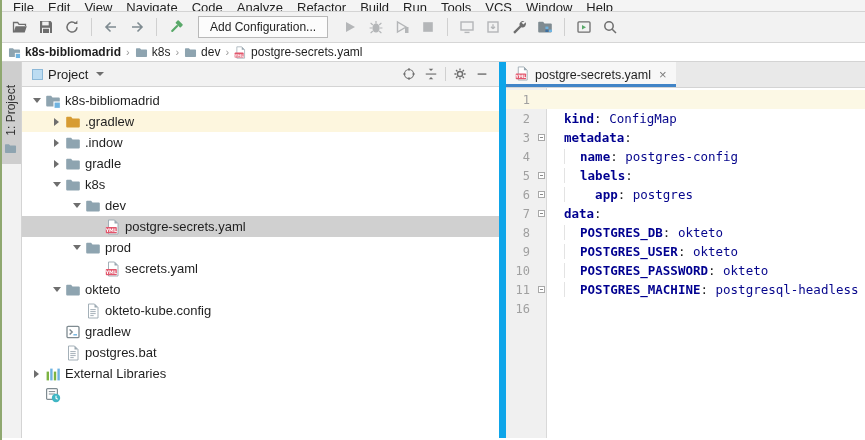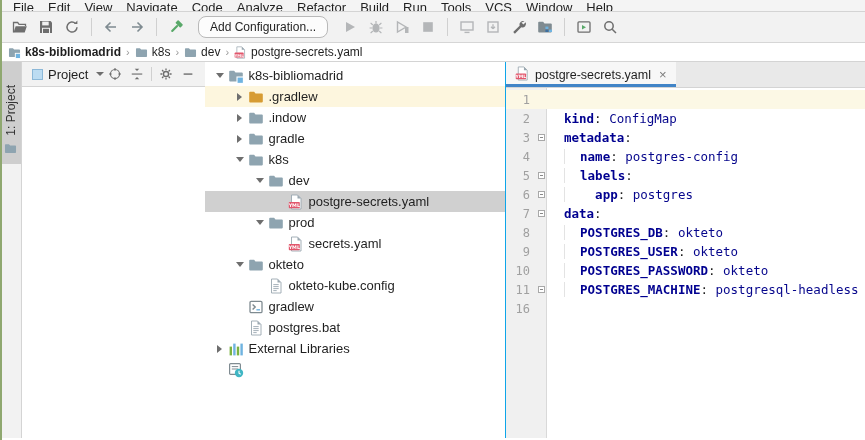--- a/index.html
+++ b/index.html
@@ -12,40 +12,40 @@
   .menu-bar { height:12px; background:#f4f4f4; border-bottom:1px solid #d4d4d4; overflow:hidden; position:relative; }
   .menu-inner { position:absolute; left:6px; bottom:-4px; display:flex; white-space:nowrap; }
   .menu-item { font-size:13px; padding:0 7px; color:#1f1f1f; }
   .menu-item u { text-underline-offset:1px; }
 
   
   .toolbar { height:31px; background:#f2f2f2; border-bottom:1px solid #d6d6d6; display:flex; align-items:center; padding:0 8px; gap:2px; }
   .tb-btn { width:24px; height:24px; display:flex; align-items:center; justify-content:center; border-radius:3px; }
   .tb-btn svg { width:16px; height:16px; }
   .tb-div { width:1px; height:18px; background:#d0d0d0; margin:0 5px; }
-  .add-config { height:22px; margin:0 8px; padding:0 11px; font-size:12px; color:#1f1f1f; background:#fcfcfc; border:1px solid #b9b9b9; border-radius:8px; font-family:inherit; }
+  .add-config { height:22px; margin:0 8px; padding:0 11px; font-size:12px; color:#1f1f1f; background:#fcfcfc; border:1px solid #b9b9b9; border-radius:0; font-family:inherit; }
 
   
   .crumbs { height:19px; background:#ffffff; border-bottom:1px solid #d4d4d4; display:flex; align-items:center; padding:0 8px; font-size:12px; }
   .crumb { display:flex; align-items:center; gap:4px; }
   .crumb svg { width:13px; height:13px; }
   .crumb.bold { font-weight:bold; }
   .crumb-sep { color:#9a9a9a; padding:0 5px; font-size:11px; }
 
   
   .main { display:flex; height:376px; background:#fff; }
 
   
   .stripe { width:22px; background:#f2f2f2; border-right:1px solid #d4d4d4; }
   .stripe-tab { width:21px; height:102px; background:#cecece; display:flex; flex-direction:column; align-items:center; justify-content:flex-end; padding-bottom:5px; gap:5px; }
   .vlabel { writing-mode:vertical-rl; transform:rotate(180deg); font-size:12px; color:#333; white-space:nowrap; }
   .stripe-tab svg { width:13px; height:13px; }
 
   
-  .project-panel { width:484px; background:#fff; border-right:1px solid #0ea5e9; display:flex; }
+  .project-panel { width:484px; background:#fff; border-right:7px solid #0ea5e9; display:flex; flex-direction:column; }
   .panel-header { height:25px; background:#f2f2f2; border-bottom:1px solid #d4d4d4; display:flex; align-items:center; padding:0 6px 0 10px; }
   .panel-header .combo { display:flex; align-items:center; gap:5px; font-size:13px; }
   .sq-icon { width:11px; height:11px; background:#bcdcf2; border:1px solid #8cb8d8; display:inline-block; }
   .dd-caret { width:0; height:0; border-left:4px solid transparent; border-right:4px solid transparent; border-top:4px solid #6e6e6e; margin-left:3px; }
   .ph-spacer { flex:1; }
   .ph-btn { width:22px; height:20px; display:flex; align-items:center; justify-content:center; }
   .ph-btn svg { width:14px; height:14px; }
   .ph-div { width:1px; height:14px; background:#d0d0d0; margin:0 3px; }
 
   .tree { flex:1; overflow:hidden; font-size:13px; padding-top:3px; }

